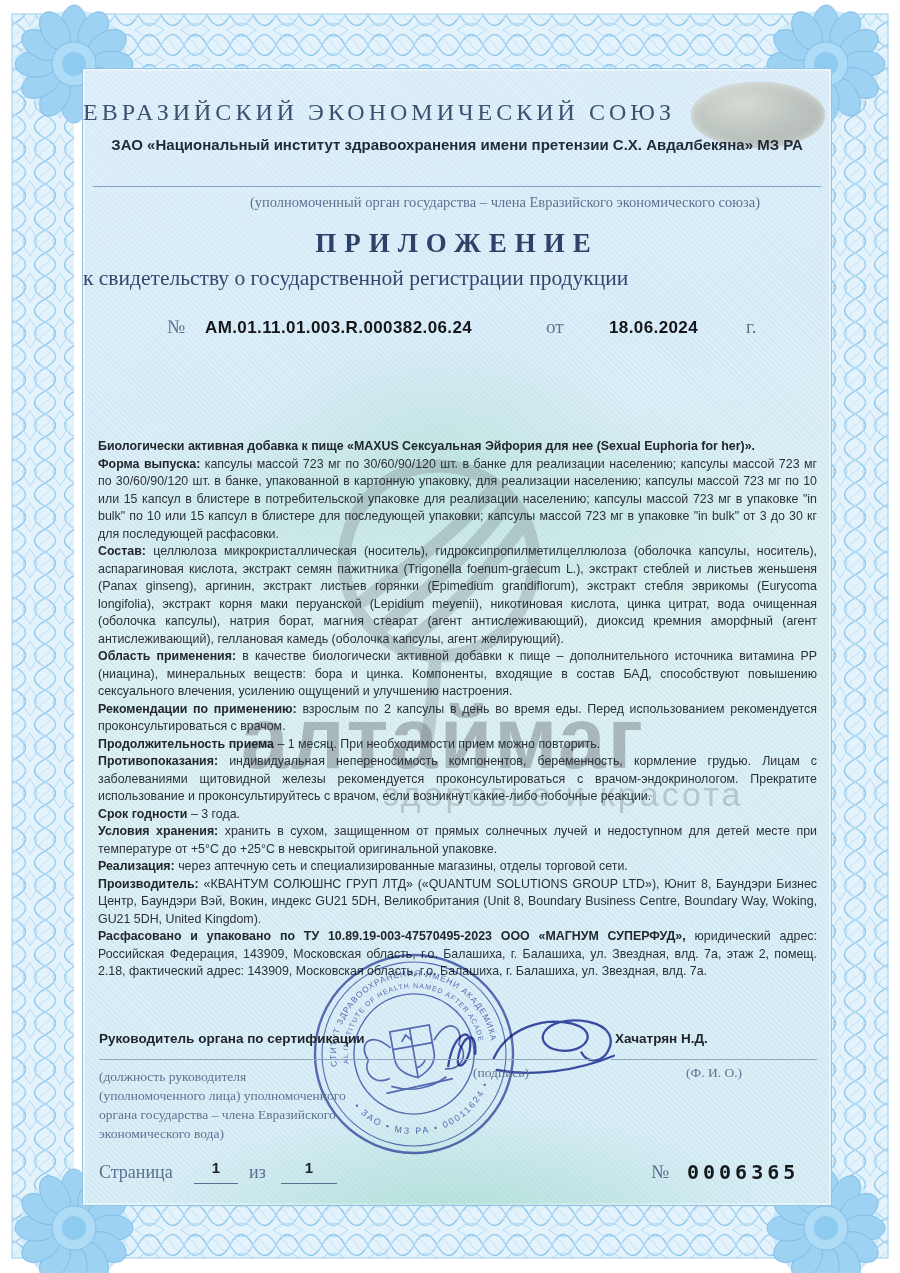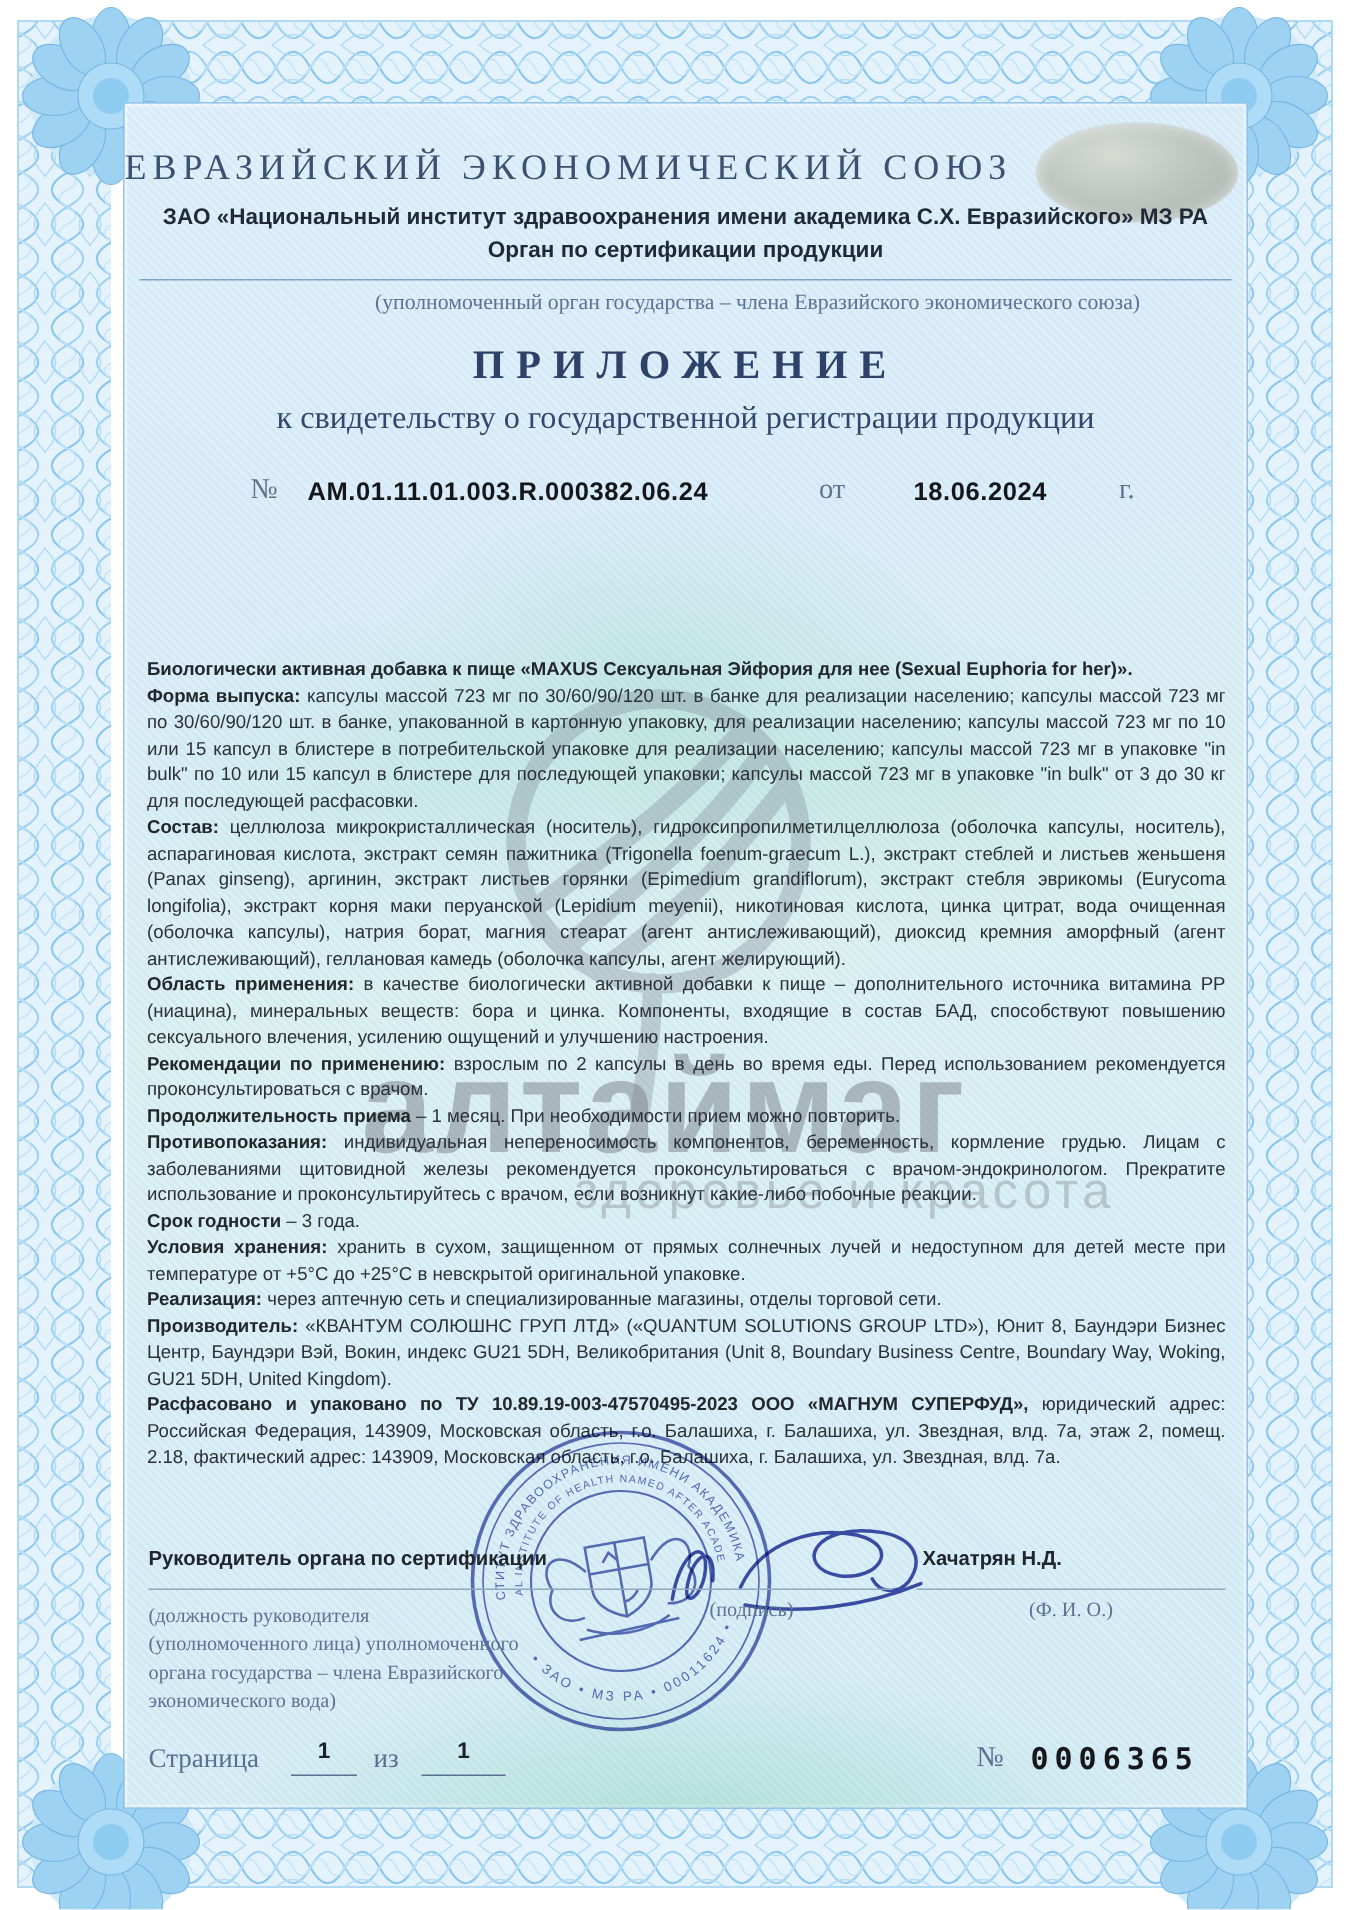--- a/index.html
+++ b/index.html
@@ -27,21 +27,21 @@
   .h-org{position:absolute;left:0;width:100%;text-align:center;font-weight:bold;
          font-size:15px;color:#1f2937;}
   .h-org1{top:67px;} .h-org2{top:89px;}
   .h-rule{position:absolute;top:117px;left:10px;right:10px;border-top:1px solid #7fa3c8;}
   .h-auth{position:absolute;top:125px;left:0;width:100%;text-align:center;
           font-family:"Liberation Serif",serif;font-size:14.5px;color:#5d7292;margin-left:48px;}
   
   .t-main{position:absolute;top:159px;left:0;width:100%;text-align:center;
           font-family:"Liberation Serif",serif;font-weight:bold;font-size:27px;
           letter-spacing:8px;color:#2d4268;}
-  .t-sub{position:absolute;top:197px;left:0;width:100%;text-align:center;
+  .t-sub{position:absolute;top:197px;left:0;width:100%;text-align:left;
          font-family:"Liberation Serif",serif;font-size:21.5px;color:#32476c;}
   
   .num-row{position:absolute;top:247px;left:0;width:100%;height:26px;}
   .nr-serif{position:absolute;font-family:"Liberation Serif",serif;font-size:19px;color:#5f7390;}
   .nr-bold{position:absolute;font-weight:bold;font-size:17px;color:#141619;letter-spacing:.4px;}
   .nr-sign{left:84px;} .nr-num{left:122px;top:2px;} .nr-from{left:463px;}
   .nr-date{left:526px;top:2px;} .nr-suffix{left:663px;}
   
   .wm-leaf{position:absolute;left:251px;top:387px;pointer-events:none;}
   .wm-name{position:absolute;left:158px;top:618px;font-weight:bold;font-size:88px;
@@ -147,22 +147,21 @@
         <path d="M-4,94 C-4,130 -9,155 -12,180"></path>
       </g>
     </svg>
 
     <div class="wm-name">алтаймаг</div>
     <div class="wm-tag">здоровье и красота</div>
 
     <div class="hologram"></div>
 
     <div class="h-union">ЕВРАЗИЙСКИЙ  ЭКОНОМИЧЕСКИЙ  СОЮЗ</div>
-    <div class="h-org h-org1">ЗАО «Национальный институт здравоохранения имени академика С.Х. Евразийского» МЗ РА</div>
-    <div class="h-org h-org2">Орган по сертификации продукции</div>
+    <div class="h-org h-org1">ЗАО «Национальный институт здравоохранения имени претензии С.Х. Авдалбекяна» МЗ РА</div>
     <div class="h-rule"></div>
     <div class="h-auth">(уполномоченный орган государства – члена Евразийского экономического союза)</div>
 
     <div class="t-main">ПРИЛОЖЕНИЕ</div>
     <div class="t-sub">к свидетельству о государственной регистрации продукции</div>
 
     <div class="num-row">
       <span class="nr-serif nr-sign">№</span>
       <span class="nr-bold nr-num">AM.01.11.01.003.R.000382.06.24</span>
       <span class="nr-serif nr-from">от</span>

